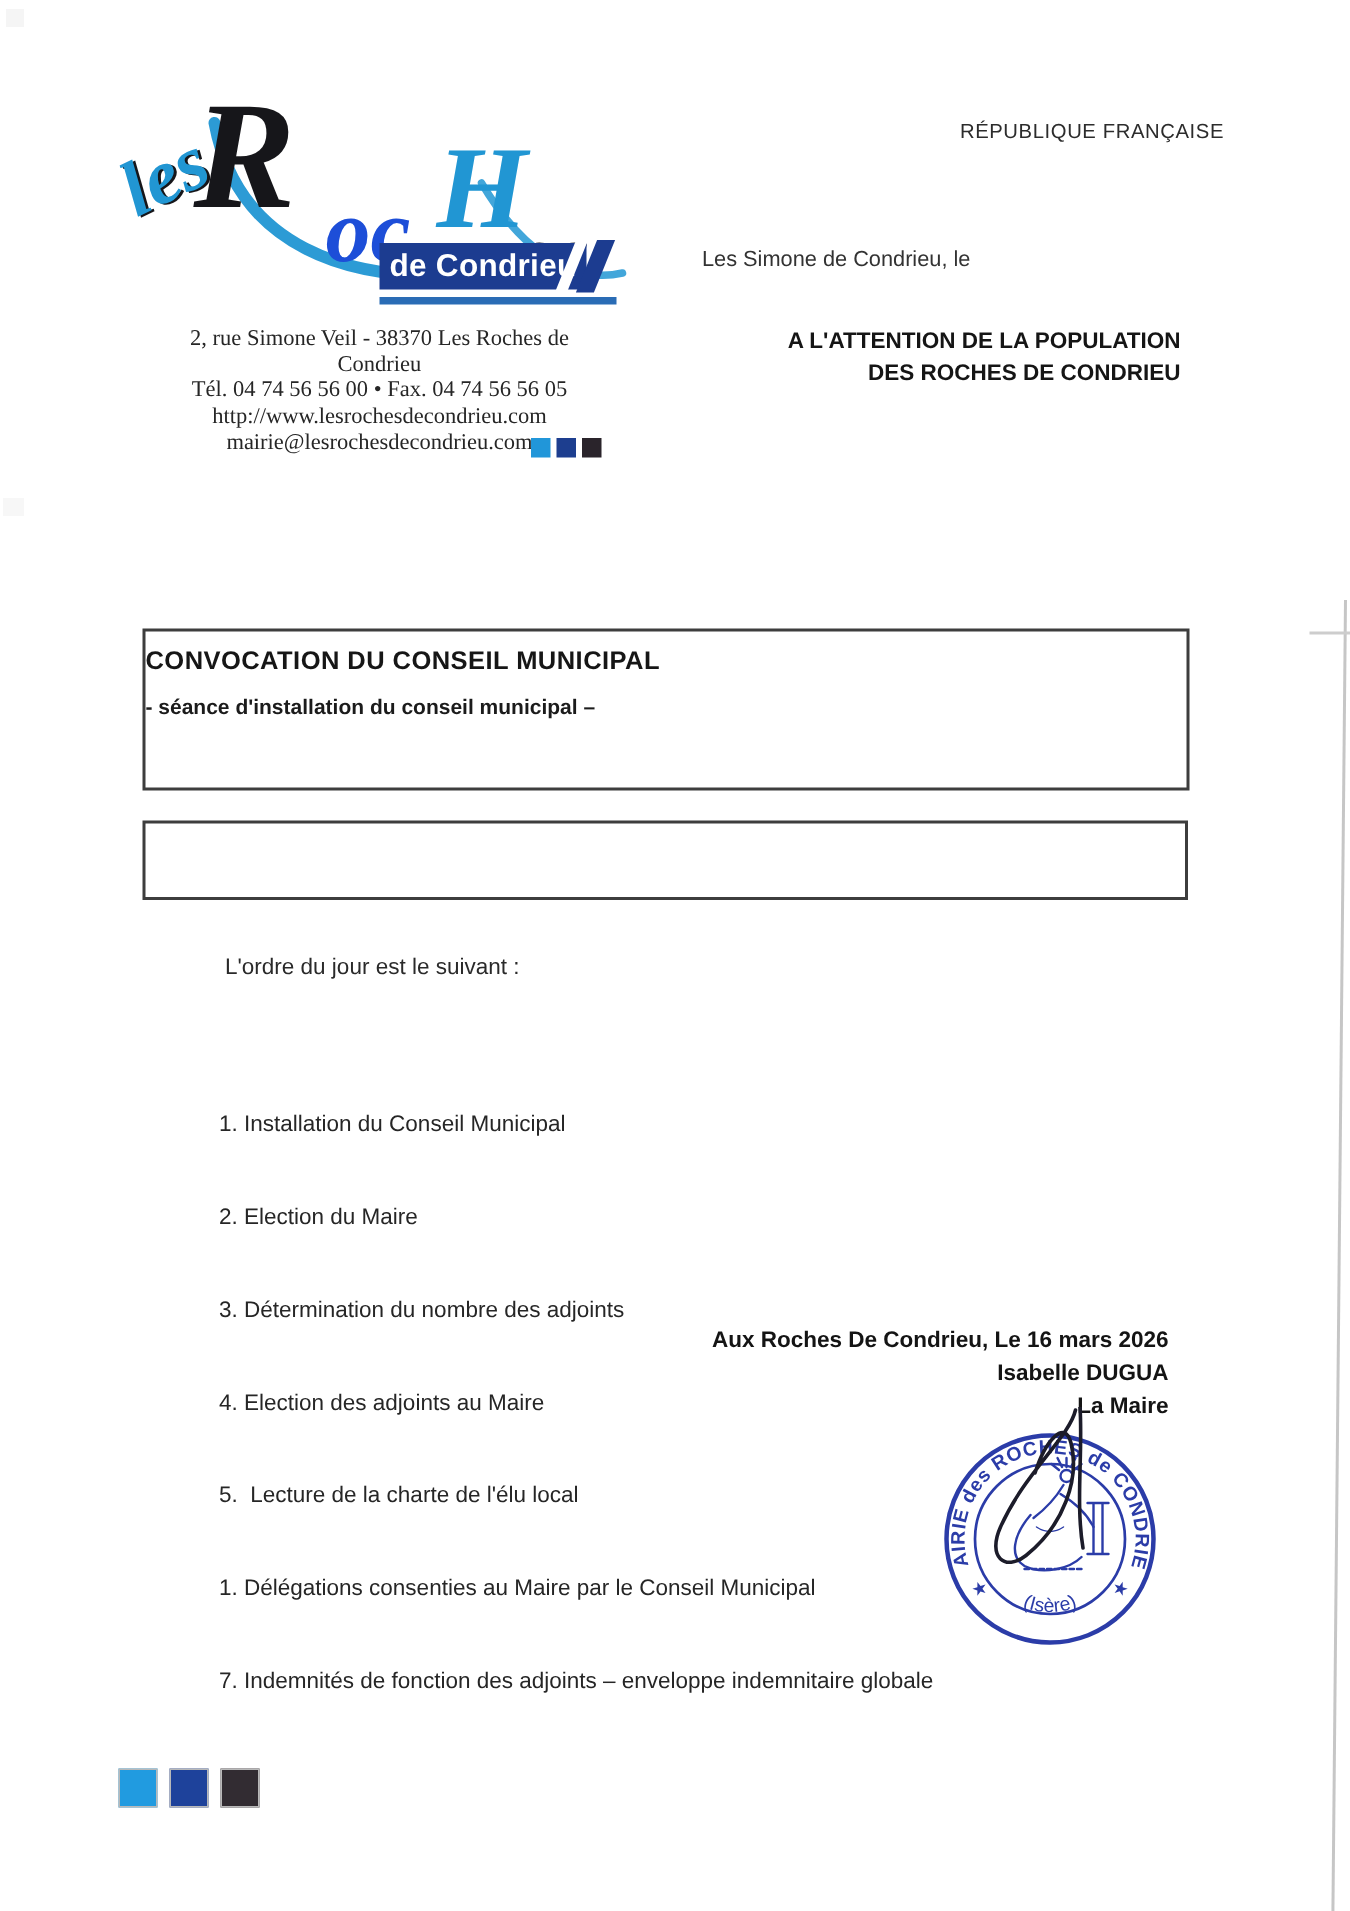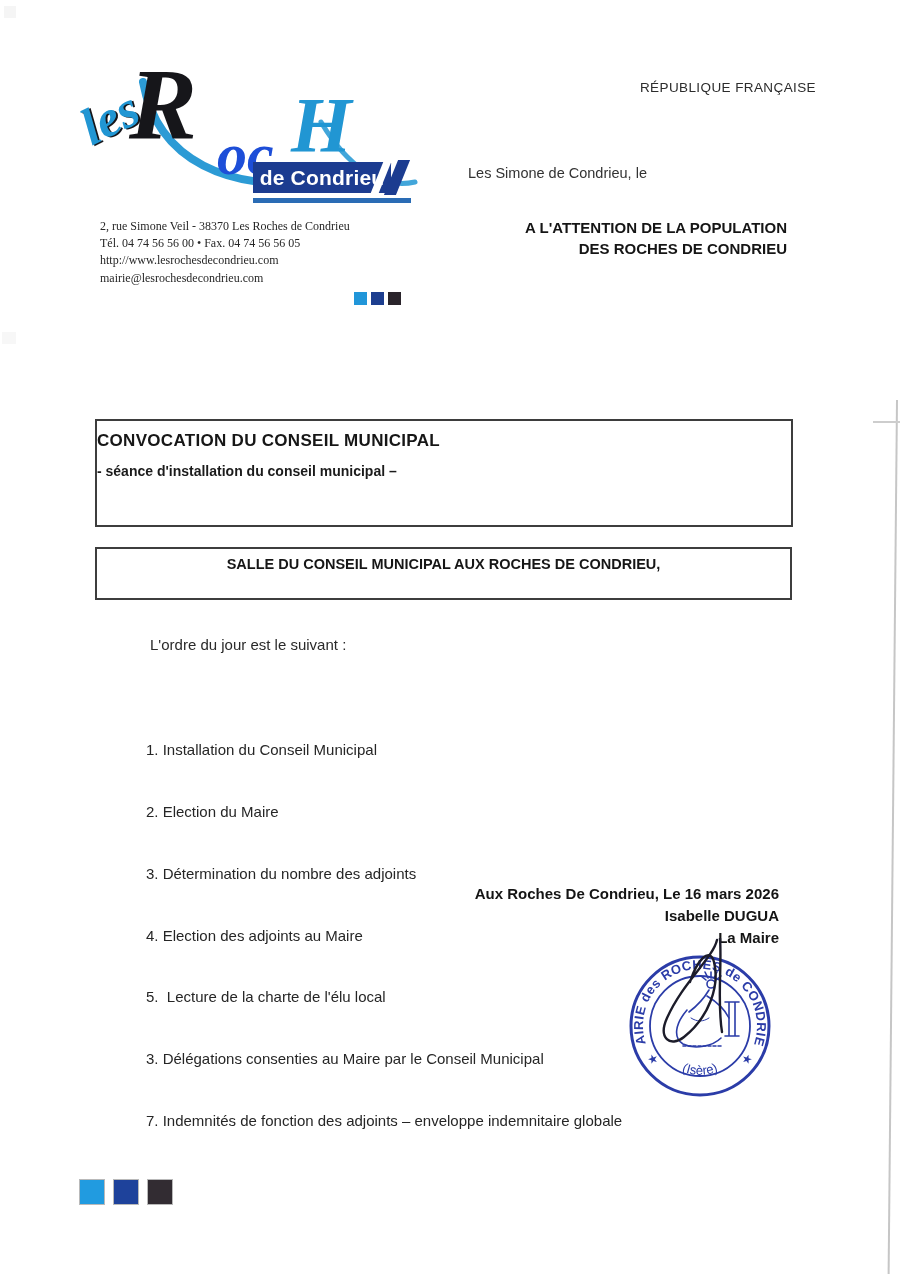--- a/index.html
+++ b/index.html
@@ -18,22 +18,22 @@
   .logo-swoosh{position:absolute;left:0;top:0;}
   .logo-banner{position:absolute;left:168px;top:92px;width:138px;height:31px;background:#1c3c90;
                display:flex;align-items:center;justify-content:center;overflow:hidden;}
   .logo-banner .banner-text{position:static;font-family:"Liberation Sans", sans-serif;font-style:normal;
                font-weight:bold;color:#fff;font-size:21px;letter-spacing:0.2px;}
   .banner-cut{position:absolute;left:292px;top:90px;width:8px;height:35px;background:#fff;transform:skewX(-22deg);}
   .banner-slash{position:absolute;left:306px;top:90px;width:12px;height:35px;background:#1c3c90;transform:skewX(-22deg);}
   .logo-underline{position:absolute;left:168px;top:128px;width:158px;height:5px;background:#2a6cb5;}
 
   
-  .contact{position:absolute;left:100px;top:218px;width:306px;text-align:left;
-           font-family:"Liberation Serif", serif;font-size:12px;line-height:17.2px;color:#262626;}
+  .contact{position:absolute;left:100px;top:218px;width:306px;text-align:center;
+           font-family:"Liberation Serif", serif;font-size:15px;line-height:17.2px;color:#262626;}
   .mini-squares{position:absolute;left:354px;top:292px;display:flex;gap:4px;}
   .mini-squares i{width:13px;height:13px;display:block;}
 
   
   .republique{position:absolute;right:84px;top:80px;font-size:13.5px;letter-spacing:0.4px;color:#2c2c2c;}
   .place-line{position:absolute;left:468px;top:165px;font-size:14.5px;color:#333;}
   .attention{position:absolute;right:113px;top:217px;text-align:right;font-weight:bold;
              font-size:15px;line-height:21px;color:#151515;}
 
   
@@ -114,31 +114,30 @@
     <div>A L'ATTENTION DE LA POPULATION</div>
     <div>DES ROCHES DE CONDRIEU</div>
   </div>
 
   <div class="title-box">
     <div class="box-title">CONVOCATION DU CONSEIL MUNICIPAL</div>
     <div class="box-subtitle">- séance d'installation du conseil municipal –</div>
   </div>
 
   <div class="date-box">
-    <div>SALLE DU CONSEIL MUNICIPAL AUX ROCHES DE CONDRIEU,</div>
   </div>
 
   <div class="agenda-intro">L'ordre du jour est le suivant :</div>
   <div class="agenda-list">
     <div>1. Installation du Conseil Municipal</div>
     <div>2. Election du Maire</div>
     <div>3. Détermination du nombre des adjoints</div>
     <div>4. Election des adjoints au Maire</div>
     <div>5.  Lecture de la charte de l'élu local</div>
-    <div>3. Délégations consenties au Maire par le Conseil Municipal</div>
+    <div>1. Délégations consenties au Maire par le Conseil Municipal</div>
     <div>7. Indemnités de fonction des adjoints – enveloppe indemnitaire globale</div>
   </div>
 
   <div class="signature">
     <div>Aux Roches De Condrieu, Le 16 mars 2026</div>
     <div>Isabelle DUGUA</div>
     <div>La Maire</div>
   </div>
 
   <svg class="stamp" width="156" height="165" viewBox="0 0 150 165">

